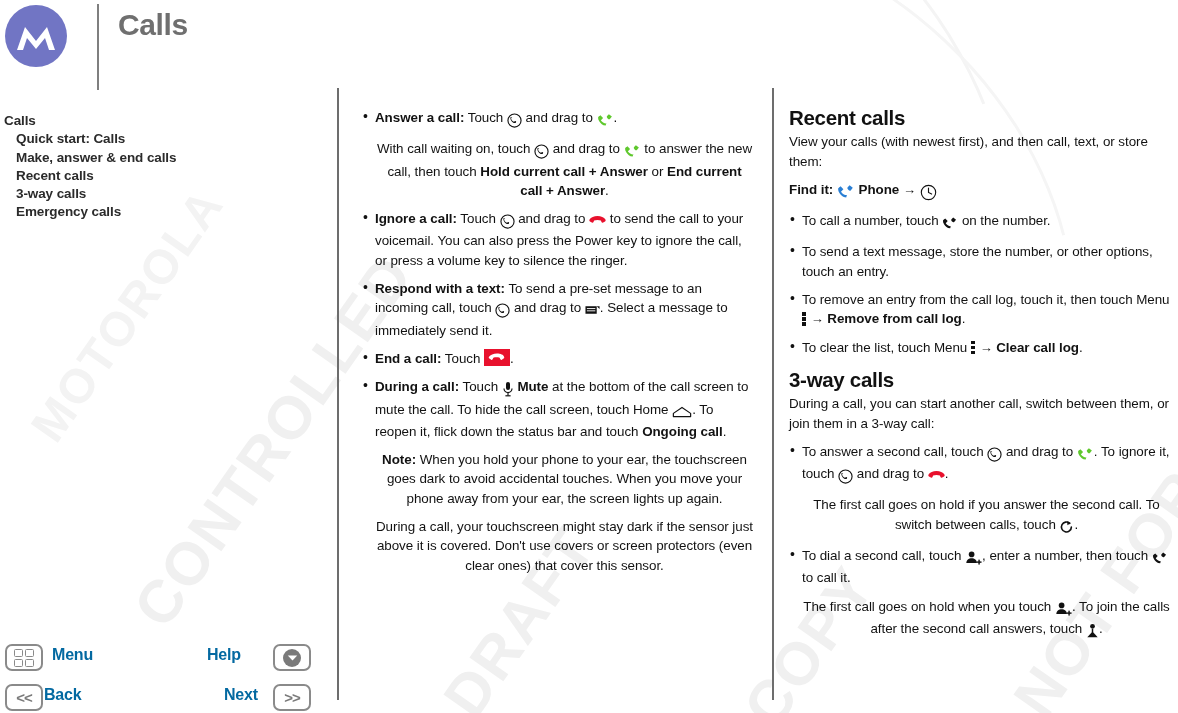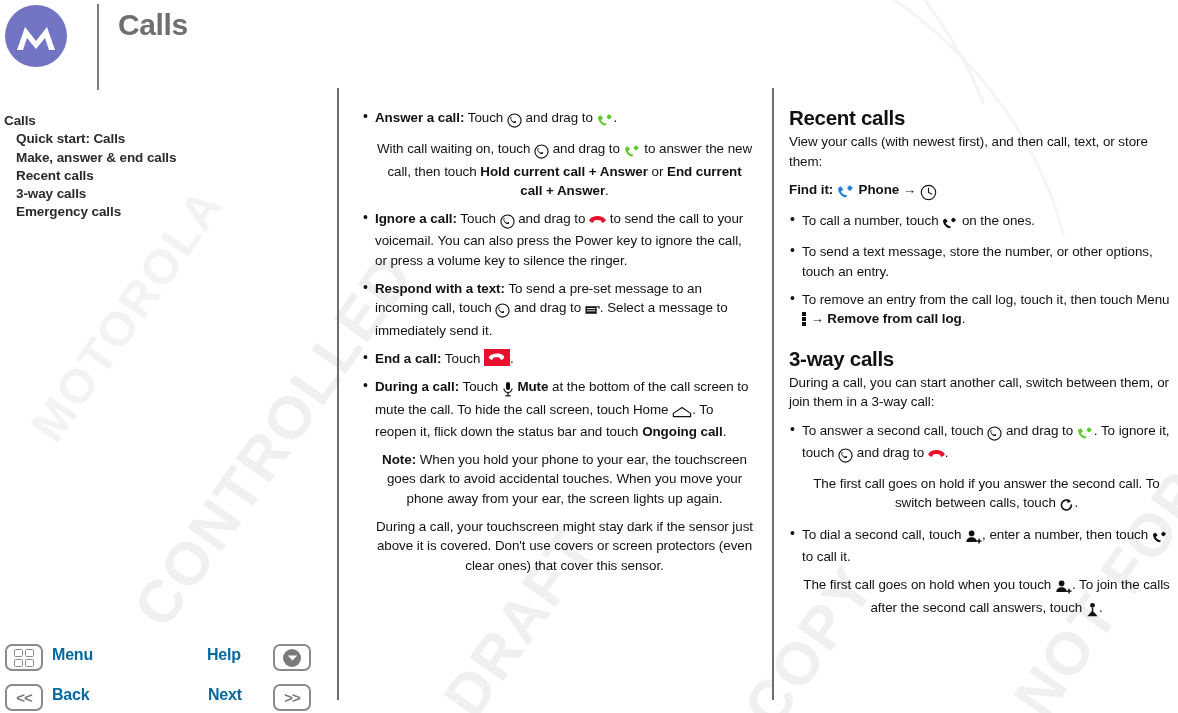--- a/index.html
+++ b/index.html
@@ -180,22 +180,22 @@
   .nav-label {
     position:absolute;
     font-size:16px; font-weight:bold; color:#0369a1;
     letter-spacing:-0.2px;
   }
   .nav-menu-btn { left:5px; top:8px; }
   .nav-menu-label { left:52px; top:10px; }
   .nav-help-label { left:207px; top:10px; }
   .nav-help-btn  { left:273px; top:8px; }
   .nav-back-btn  { left:5px; top:48px; }
-  .nav-back-label{ left:52px; top:50px; }
-  .nav-next-label{ left:208px; top:50px; }
+  .nav-back-label{ left:44px; top:50px; }
+  .nav-next-label{ left:224px; top:50px; }
   .nav-next-btn  { left:273px; top:48px; }
   .nav-btn-txt {
     position:absolute; inset:0;
     display:flex; align-items:center; justify-content:center;
     font-size:15px; font-weight:bold; color:#7a7a7a;
     letter-spacing:-1px;
   }
   .grid-icon { position:absolute; inset:0; display:flex; align-items:center; justify-content:center; }
   .grid-icon div {
     display:grid; grid-template-columns:9px 9px; grid-template-rows:8px 8px; gap:2px;
@@ -351,37 +351,40 @@
           </svg></span>
     </div>
 
     <div class="blk-gap"></div>
 
     <div class="bullet">
       <span>To call a number, touch </span><span class="ic"><svg class="ic-black-phone" viewBox="0 0 18 16">
             <path d="M3.2 3.2c-.6 1.2-.2 3.3 1.4 5.2 1.7 2 3.9 3 5.3 2.6l-.7 2.4-2.4-.3c-2.4-1.2-4.5-3.6-5.4-6.1l.2-2.9z" fill="#111"></path>
             <path d="M12.6 1.2l3.2 2.6-2.1 2.6c-.6.7-1.6.2-2.4-.6-.8-.8-1.3-1.8-.6-2.5l1.9-2.1z" fill="#111"></path>
             <path d="M3.6 2.3l2.8 3-2.2 2.3C3.4 8.4 2.4 7.6 1.8 6.6 1.2 5.6 1 4.5 1.7 4l1.9-1.7z" fill="#111"></path>
-          </svg></span><span> on the ones.</span>
+          </svg></span><span> on the number.</span>
     </div>
 
     <div class="blk-gap"></div>
 
     <div class="bullet">
       <span>To send a text message, store the number, or other options, touch an entry.</span>
     </div>
 
     <div class="blk-gap"></div>
 
     <div class="bullet">
       <span>To remove an entry from the call log, touch it, then touch Menu </span><span class="ic-menu3"><i></i><i></i><i></i></span> <span class="arw">→</span> <span class="b">Remove from call log</span><span>.</span>
     </div>
 
     <div class="blk-gap"></div>
 
+    <div class="bullet">
+      <span>To clear the list, touch Menu </span><span class="ic-menu3"><i></i><i></i><i></i></span> <span class="arw">→</span> <span class="b">Clear call log</span><span>.</span>
+    </div>
 
     <div class="sec-gap"></div>
 
     <h2 class="sec">3-way calls</h2>
 
     <div class="para">During a call, you can start another call, switch between them, or join them in a 3-way call:</div>
 
     <div class="blk-gap"></div>
 
     <div class="bullet">

